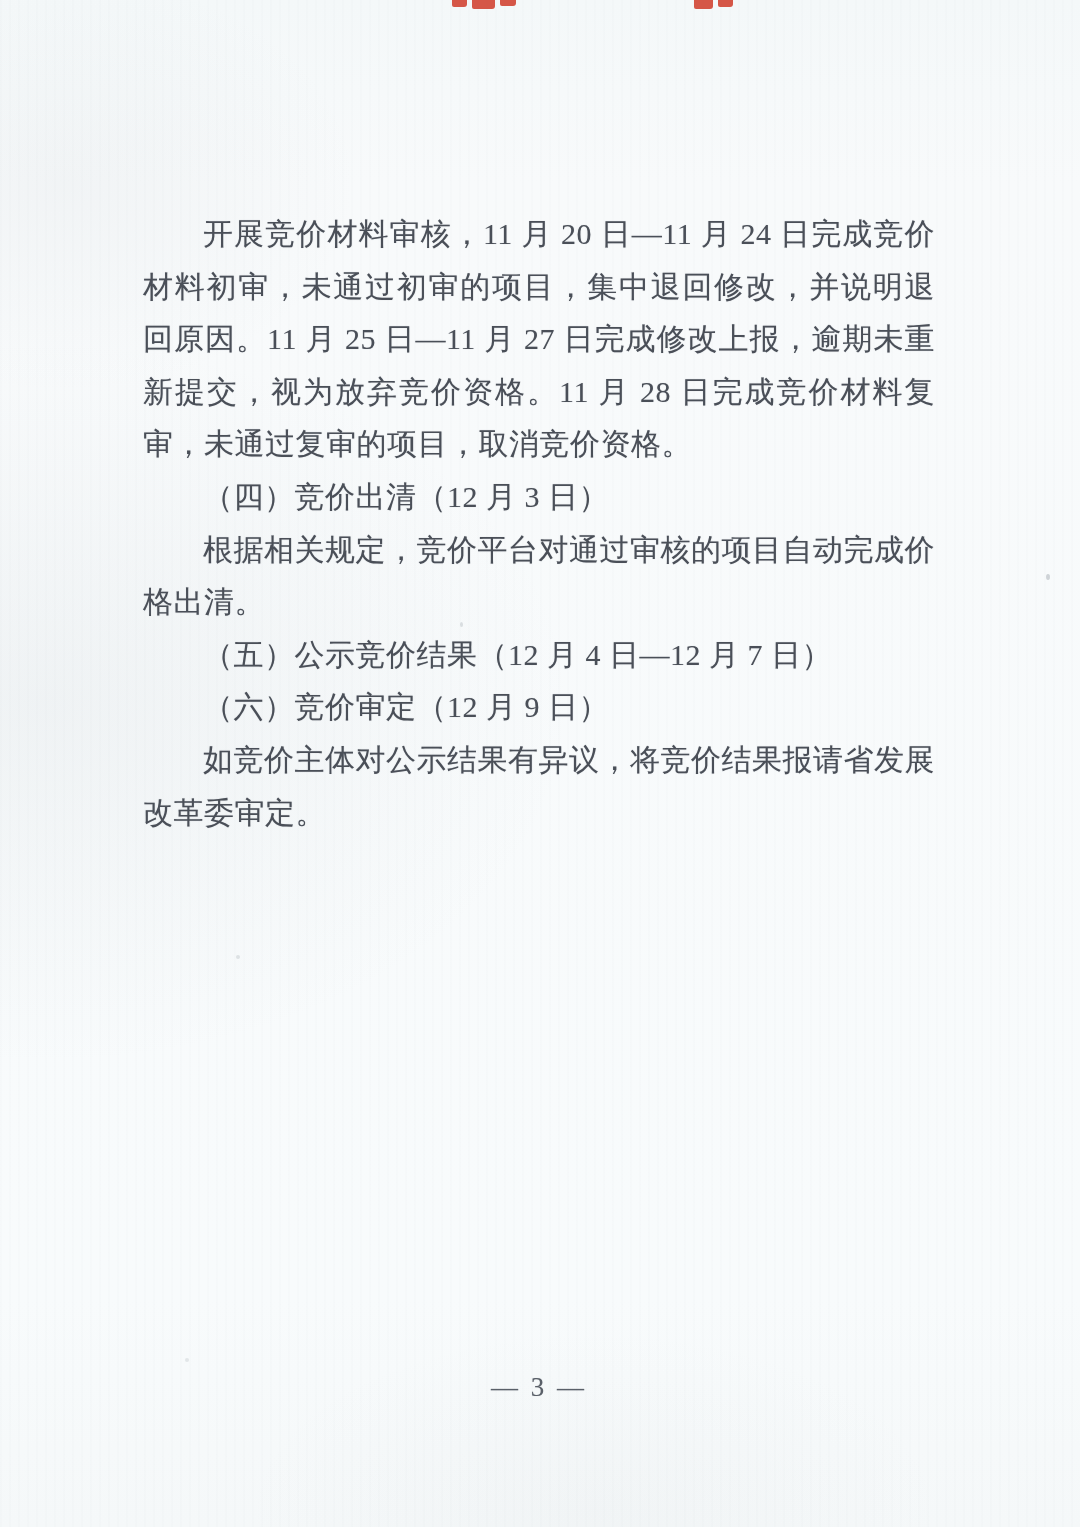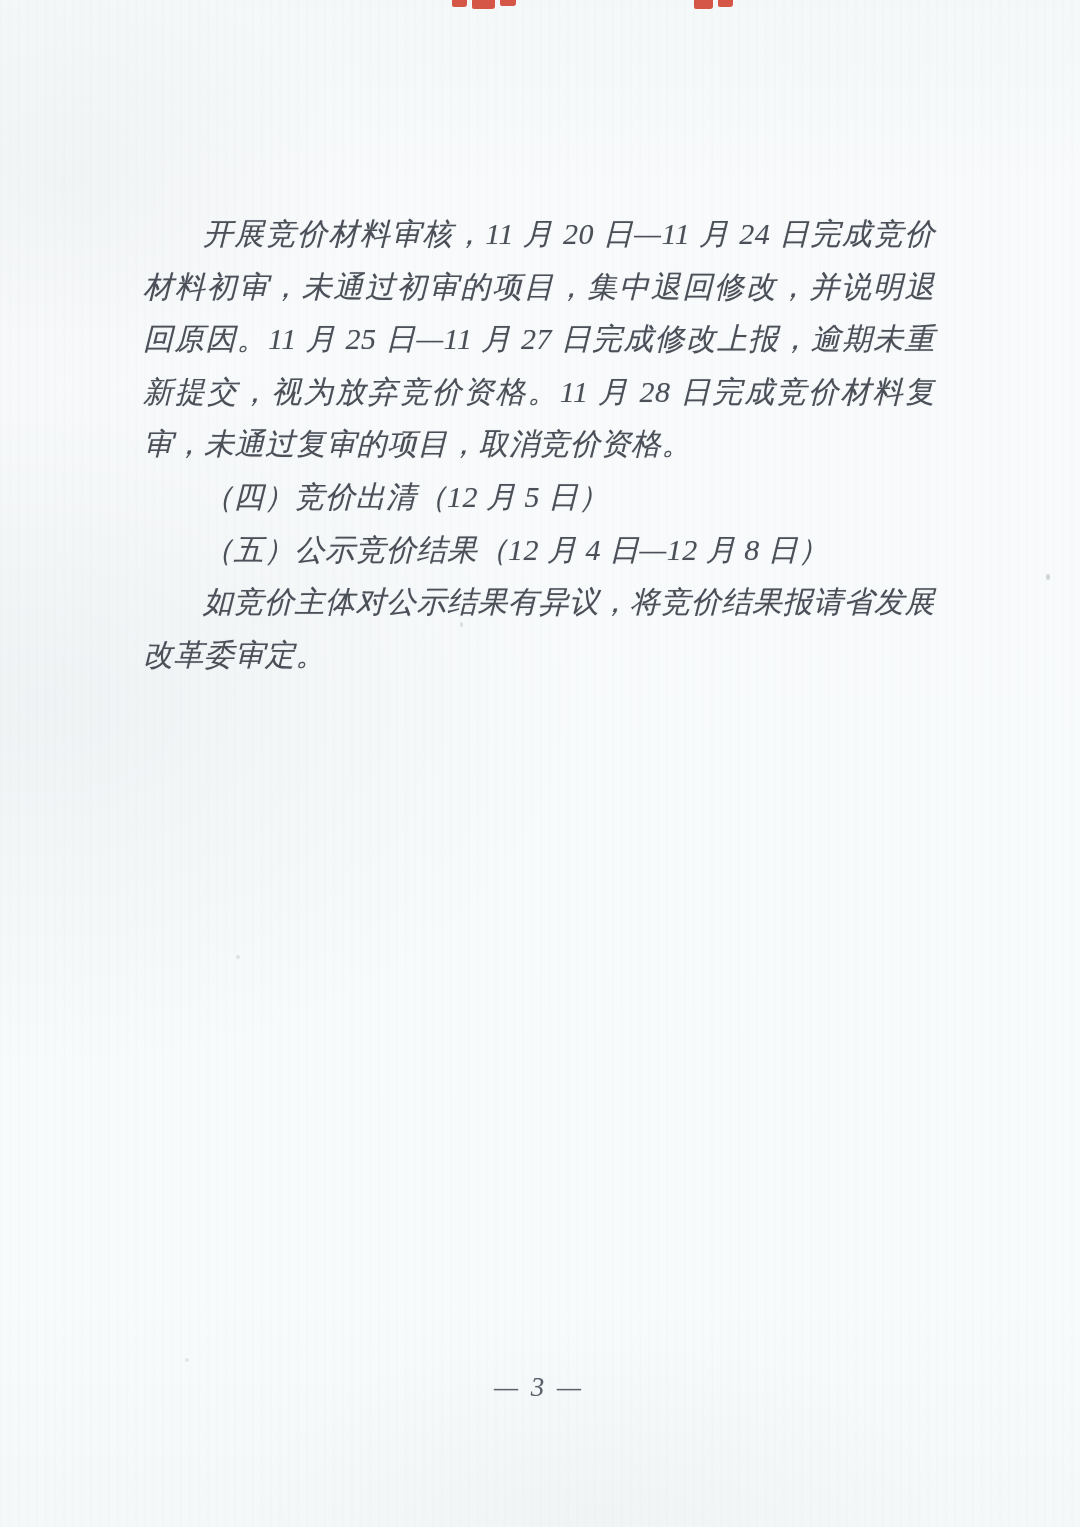--- a/index.html
+++ b/index.html
@@ -11,21 +11,20 @@
     position: relative;
     width: 1080px;
     height: 1527px;
     margin: 0 auto;
     overflow: hidden;
     background:
       radial-gradient(ellipse 760px 520px at 4% 46%, rgba(150,162,170,0.09), transparent 70%),
       radial-gradient(ellipse 420px 300px at 6% 12%, rgba(150,162,170,0.07), transparent 70%),
       radial-gradient(ellipse 500px 260px at 55% 99%, rgba(160,170,176,0.05), transparent 70%),
       linear-gradient(180deg, #f4f8f9 0%, #f8fafb 12%, #f8fbfc 85%, #f5f8f9 100%);
-    font-style: italic;
   }
   
   .texture {
     position: absolute;
     inset: 0;
     background: repeating-linear-gradient(
       90deg,
       rgba(130,142,150,0.018) 0px, rgba(130,142,150,0.018) 2px,
       transparent 2px, transparent 9px);
     pointer-events: none;
@@ -104,22 +103,24 @@
       <span></span>
       <span></span>
   </div>
   <div class="redfrag frag-right">
     <span></span>
       <span></span>
   </div>
 
   <div class="content">
     <p>开展竞价材料审核，11 月 20 日—11 月 24 日完成竞价材料初审，未通过初审的项目，集中退回修改，并说明退回原因。11 月 25 日—11 月 27 日完成修改上报，逾期未重新提交，视为放弃竞价资格。11 月 28 日完成竞价材料复审，未通过复审的项目，取消竞价资格。</p>
-    <p>（四）竞价出清（12 月 5 日）</p>
-    <p>（五）公示竞价结果（12 月 4 日—12 月 8 日）</p>
+    <p>（四）竞价出清（12 月 3 日）</p>
+    <p>根据相关规定，竞价平台对通过审核的项目自动完成价格出清。</p>
+    <p>（五）公示竞价结果（12 月 4 日—12 月 7 日）</p>
+    <p>（六）竞价审定（12 月 9 日）</p>
     <p>如竞价主体对公示结果有异议，将竞价结果报请省发展改革委审定。</p>
   </div>
 
   <div class="footer">— 3 —</div>
 
   <div class="speck speck1"></div>
   <div class="speck speck2"></div>
   <div class="speck speck3"></div>
   <div class="speck speck4"></div>
 </div>

